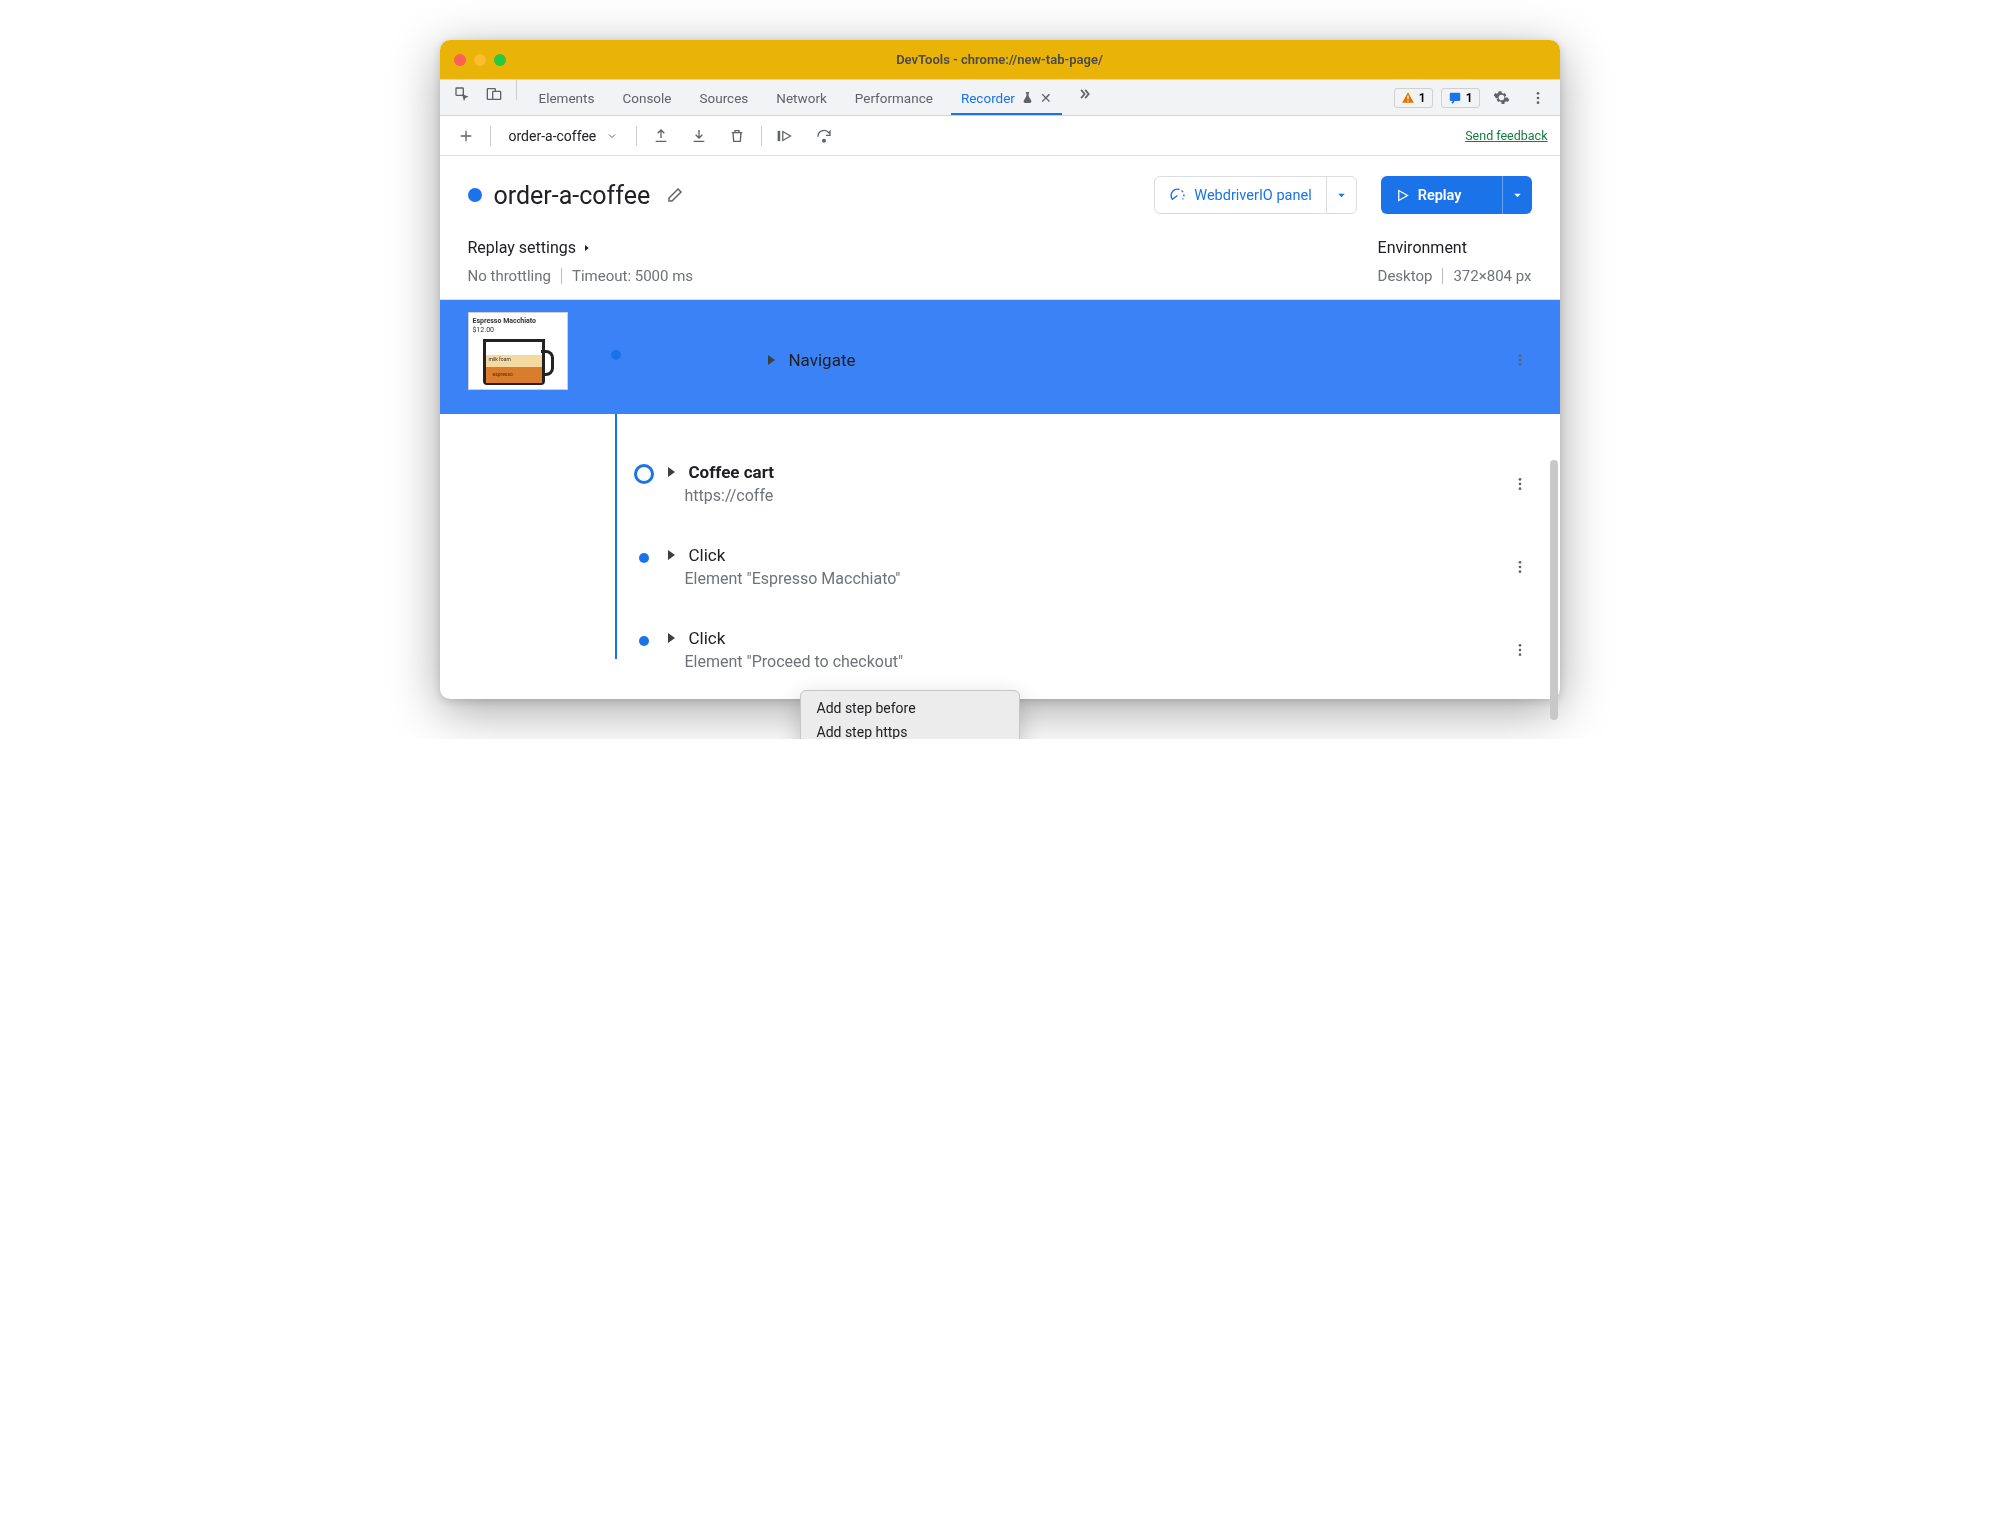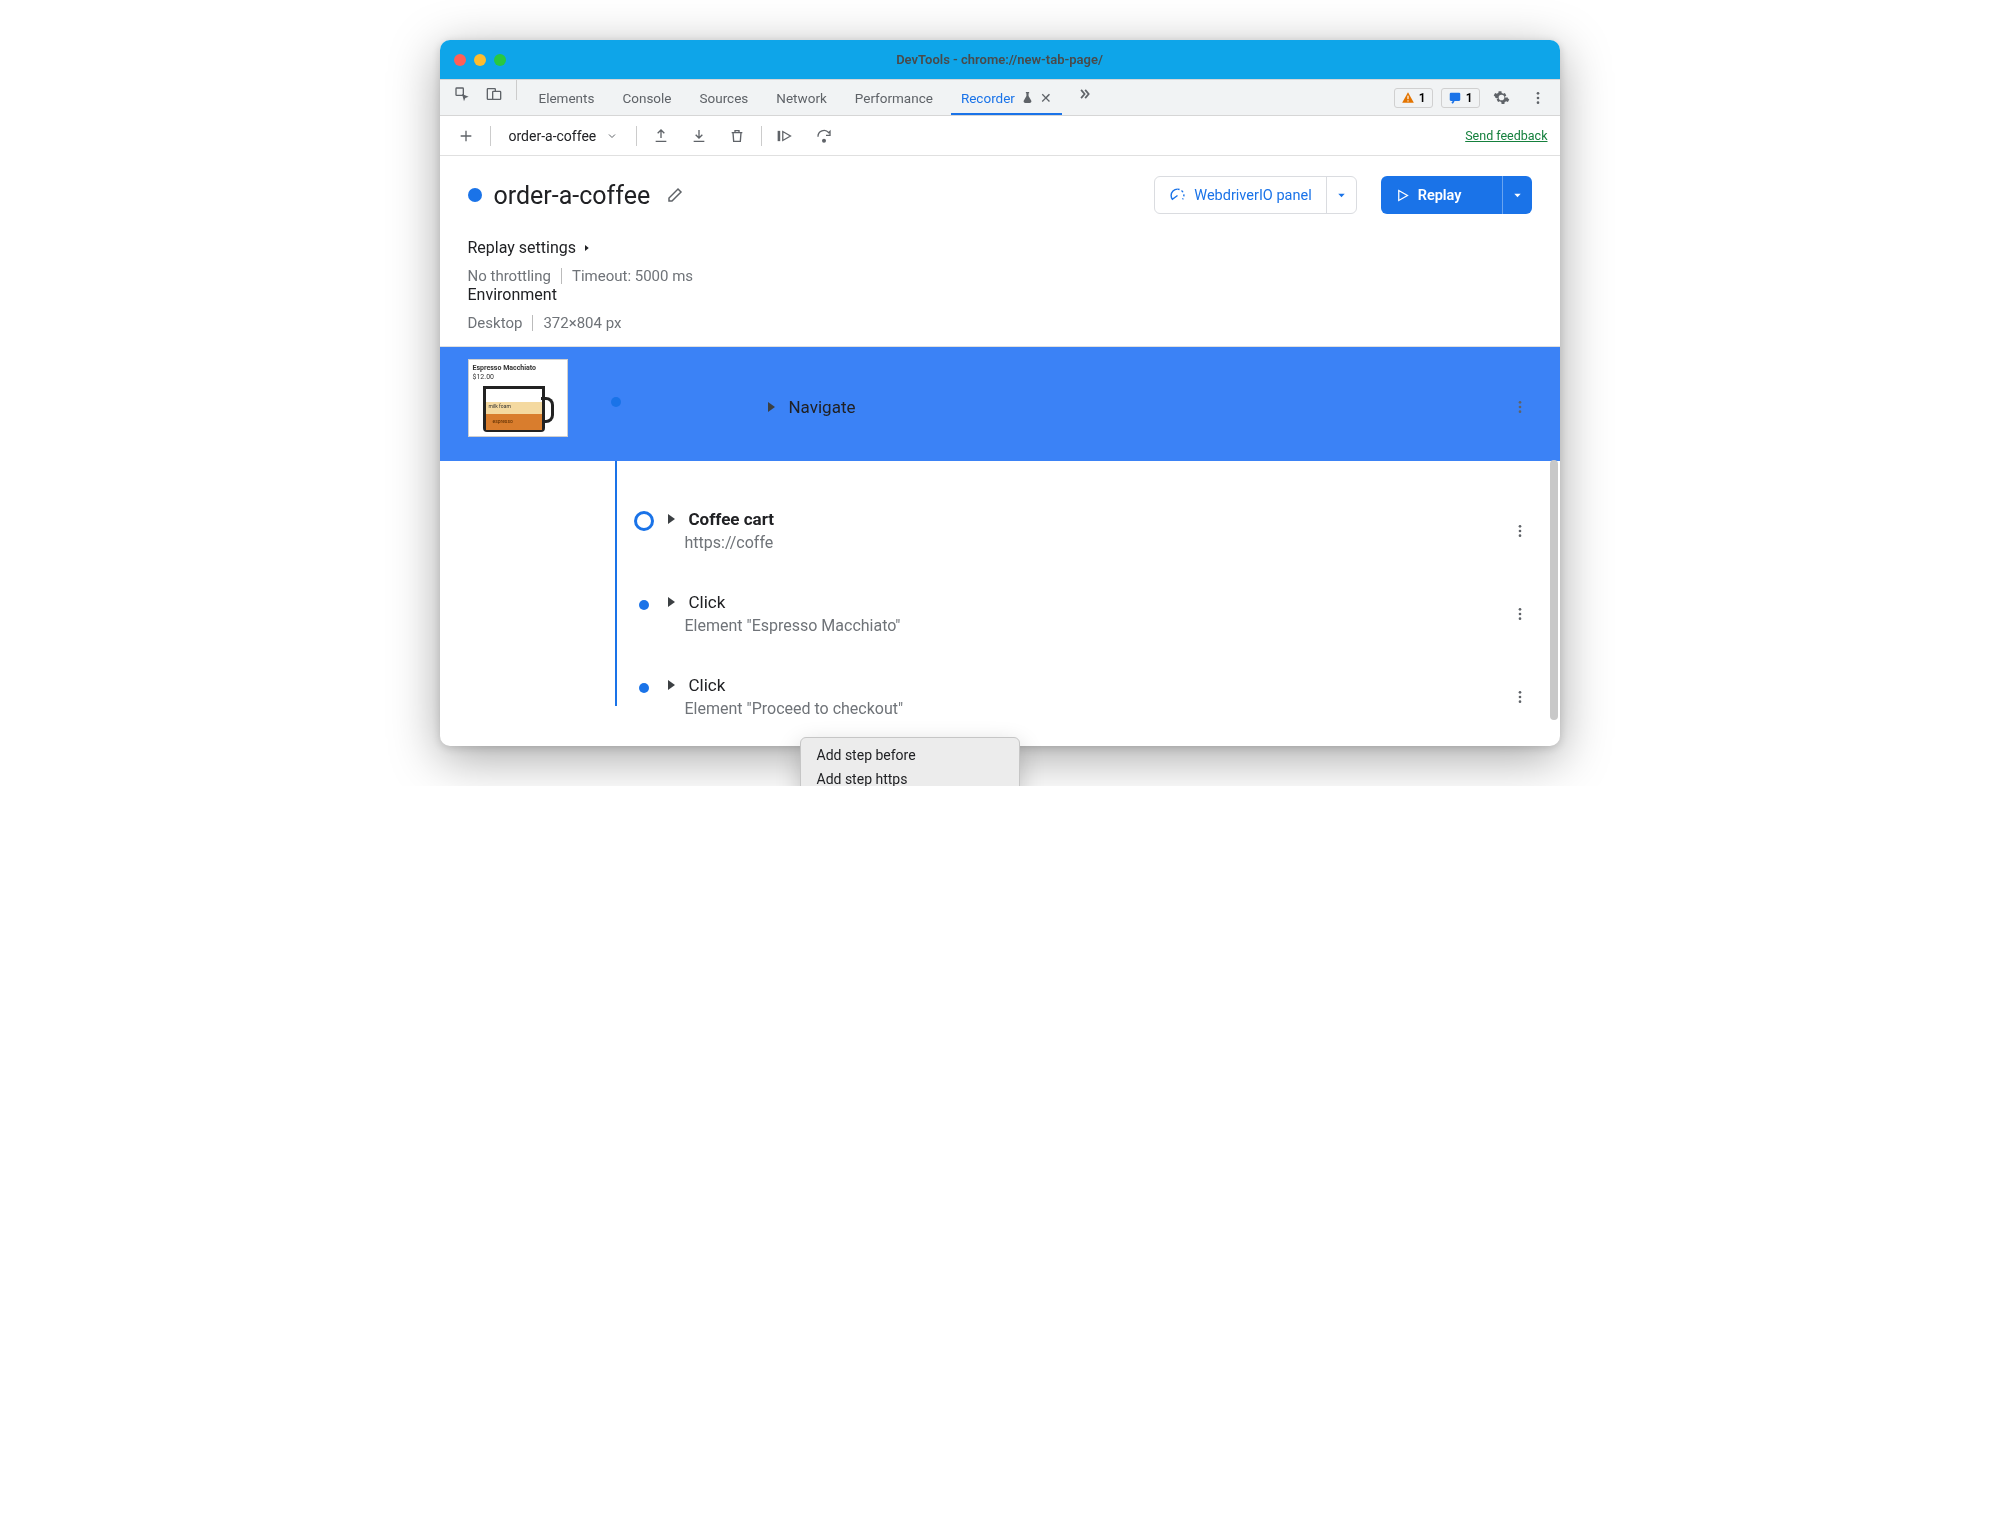--- a/index.html
+++ b/index.html
@@ -14,21 +14,21 @@
 .window {
   width: 1120px;
   background: #fff;
   border-radius: 10px;
   box-shadow: 0 12px 50px rgba(0,0,0,0.35), 0 2px 8px rgba(0,0,0,0.15);
   overflow: visible;
   position: relative;
 }
 .titlebar {
   height: 40px;
-  background: #0ea5e9;
+  background: #eab308;
   border-bottom: 1px solid #d6d6d6;
   display: flex;
   align-items: center;
   padding: 0 14px;
   border-radius: 10px 10px 0 0;
   position: relative;
 }
 .traffic { display: flex; gap: 8px; }
 .dot { width: 12px; height: 12px; border-radius: 50%; }
 .dot.red { background:#ff5f57; } .dot.yel { background:#febc2e; } .dot.grn { background:#28c840; }
@@ -85,21 +85,20 @@
 .split-btn .arrow { width:30px; border-left:1px solid #dadce0; display:flex; align-items:center; justify-content:center; color:#1a73e8; cursor:pointer;}
 .split-btn.primary { border:none; background:#1a73e8; }
 .split-btn.primary .main { color:#fff; font-weight:600; }
 .split-btn.primary .arrow { color:#fff; border-left:1px solid rgba(255,255,255,0.35); }
 
 .settings {
   margin-top: 24px;
   padding: 0 28px 14px 28px;
   display:flex; justify-content:space-between;
   border-bottom: 1px solid #e0e0e0;
-  flex-direction: column;
 }
 .settings .col .head { font-size:16px; color:#202124; display:flex; align-items:center; gap:6px; cursor:pointer;}
 .settings .col .sub { margin-top:10px; font-size:15px; color:#6f7378; display:flex; gap:10px; align-items:center; }
 .settings .col .sub .vline { width:1px; height:16px; background:#bbb; }
 
 .timeline { position:relative; padding: 0 28px 28px 28px; }
 .line { position:absolute; left: 175px; top:0; bottom:40px; width:2px; background:#1a73e8; }
 .step-row { display:flex; align-items:flex-start; position:relative; padding-top:22px; }
 .step-row.first { padding-top: 0; }
 .step-row.highlight-row { background:#3b82f6; margin: 0 -28px; padding-left:28px; padding-right:28px; }

